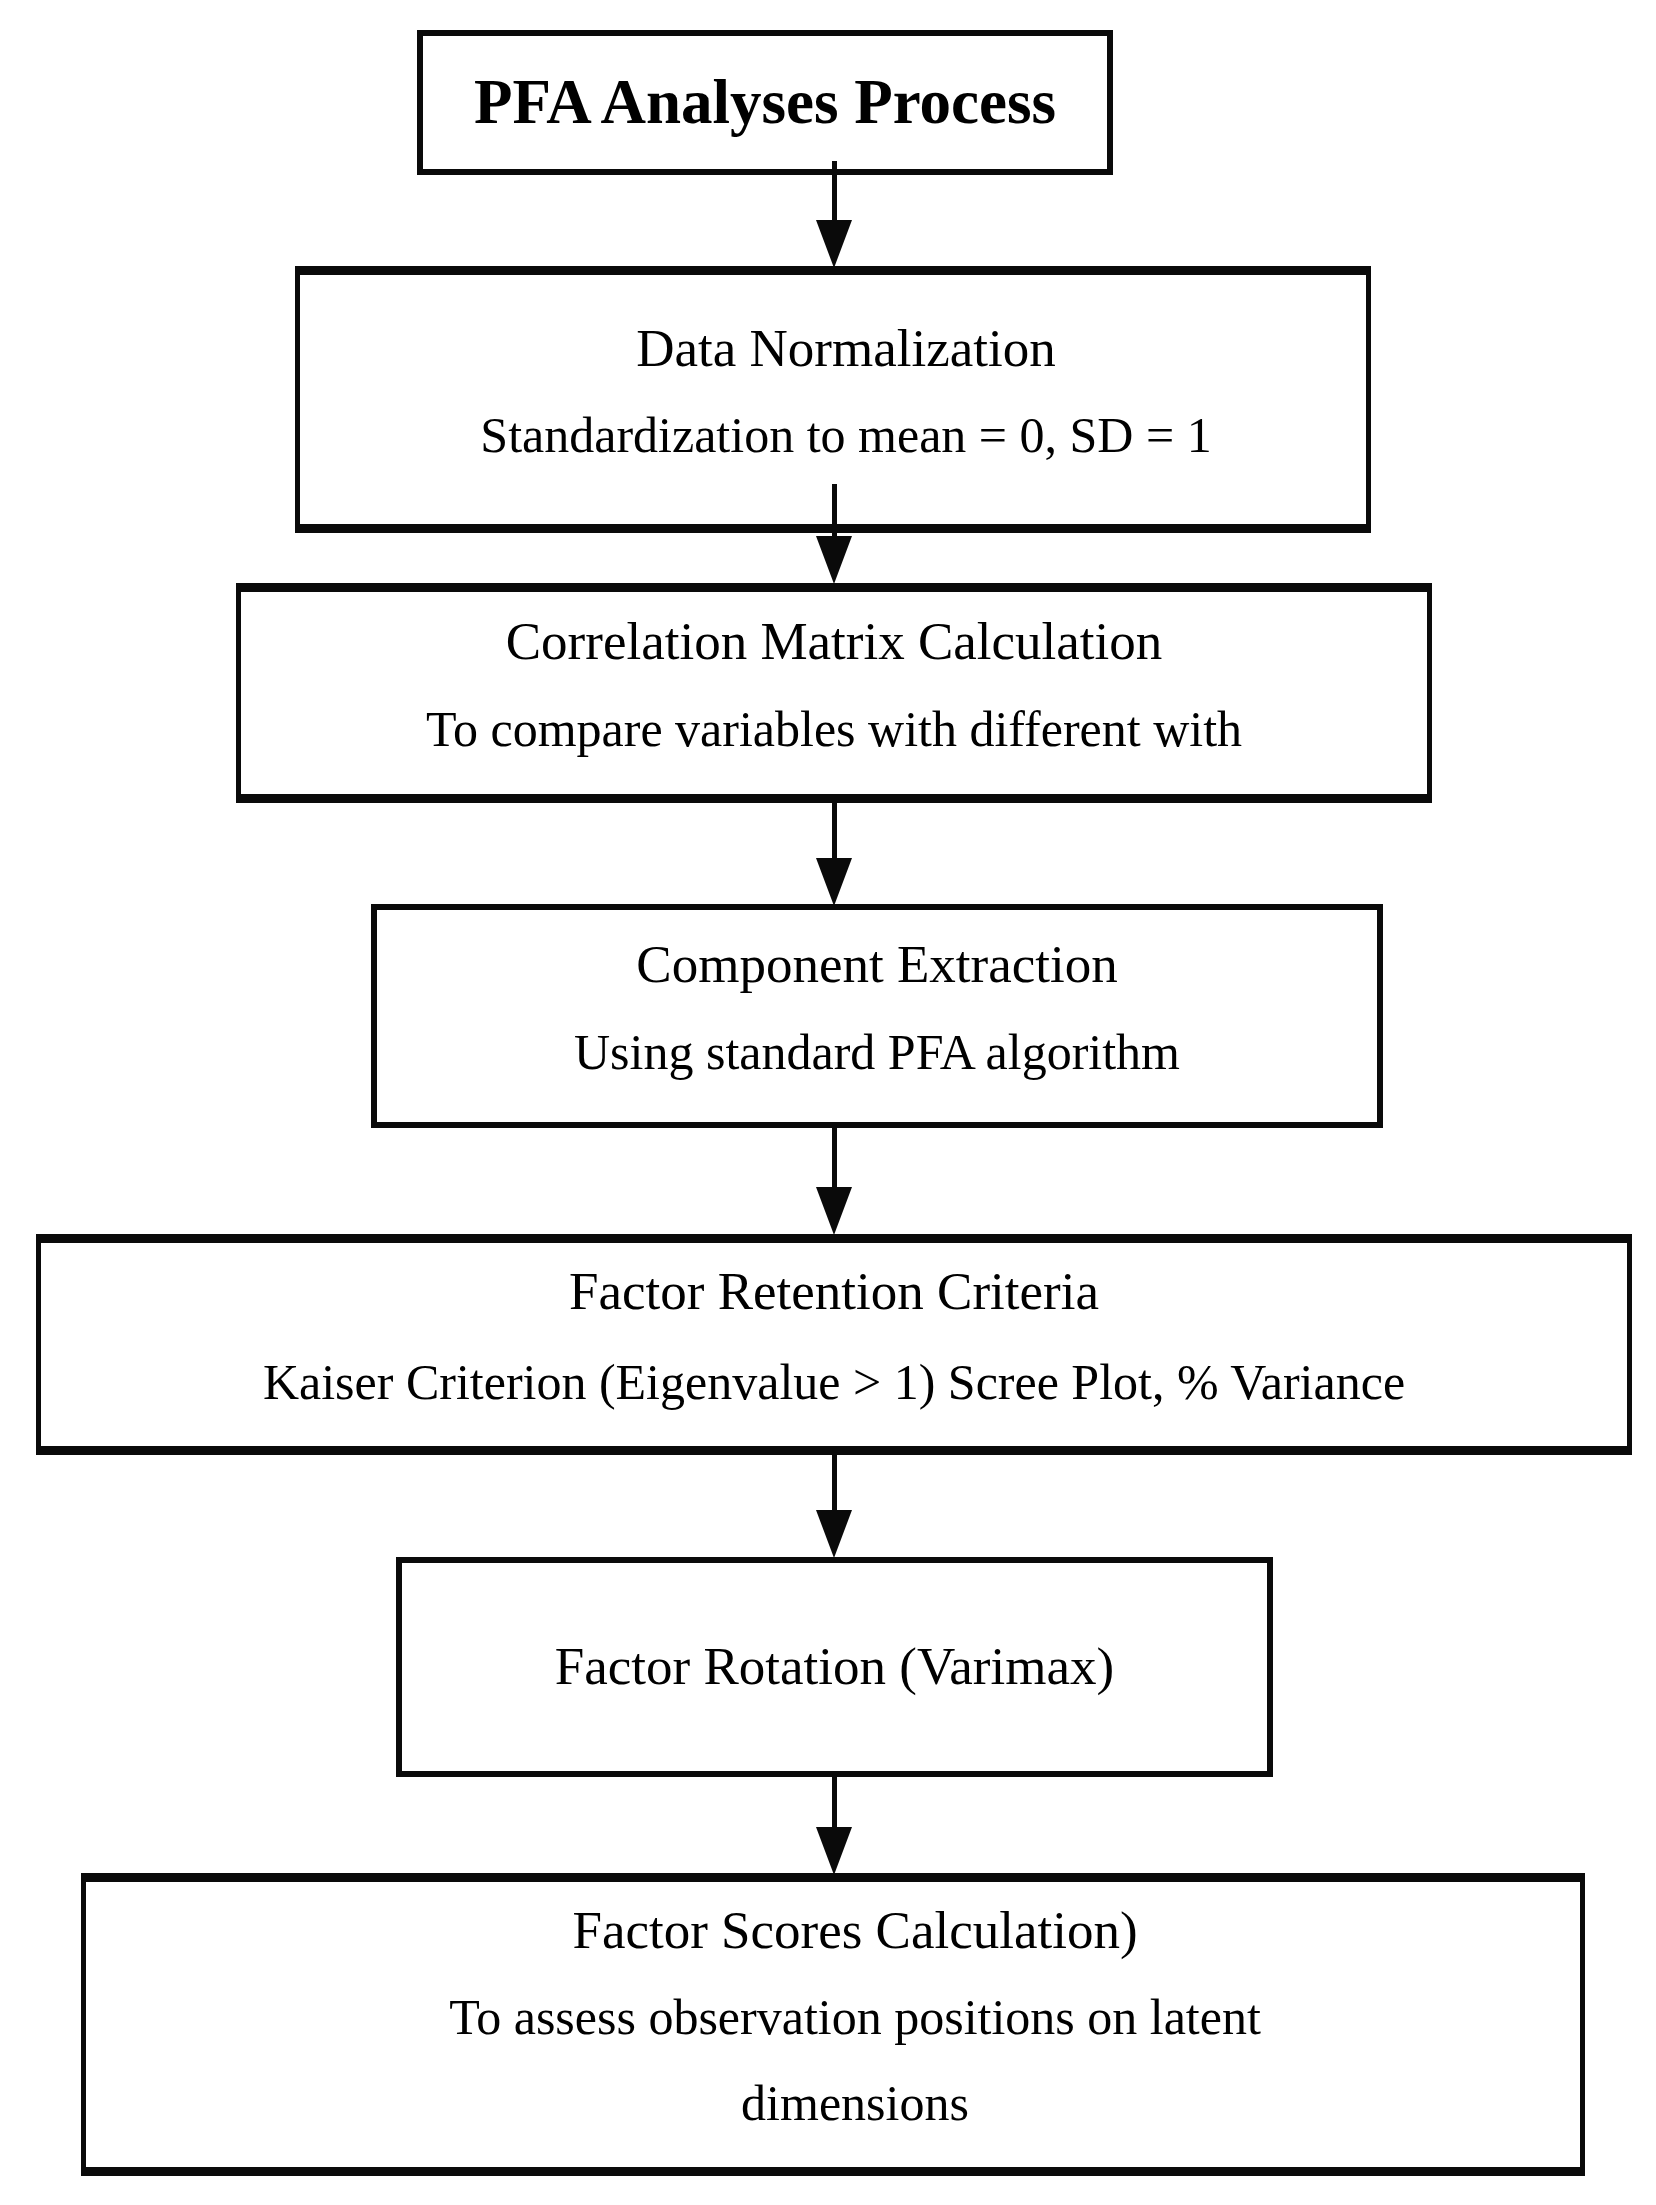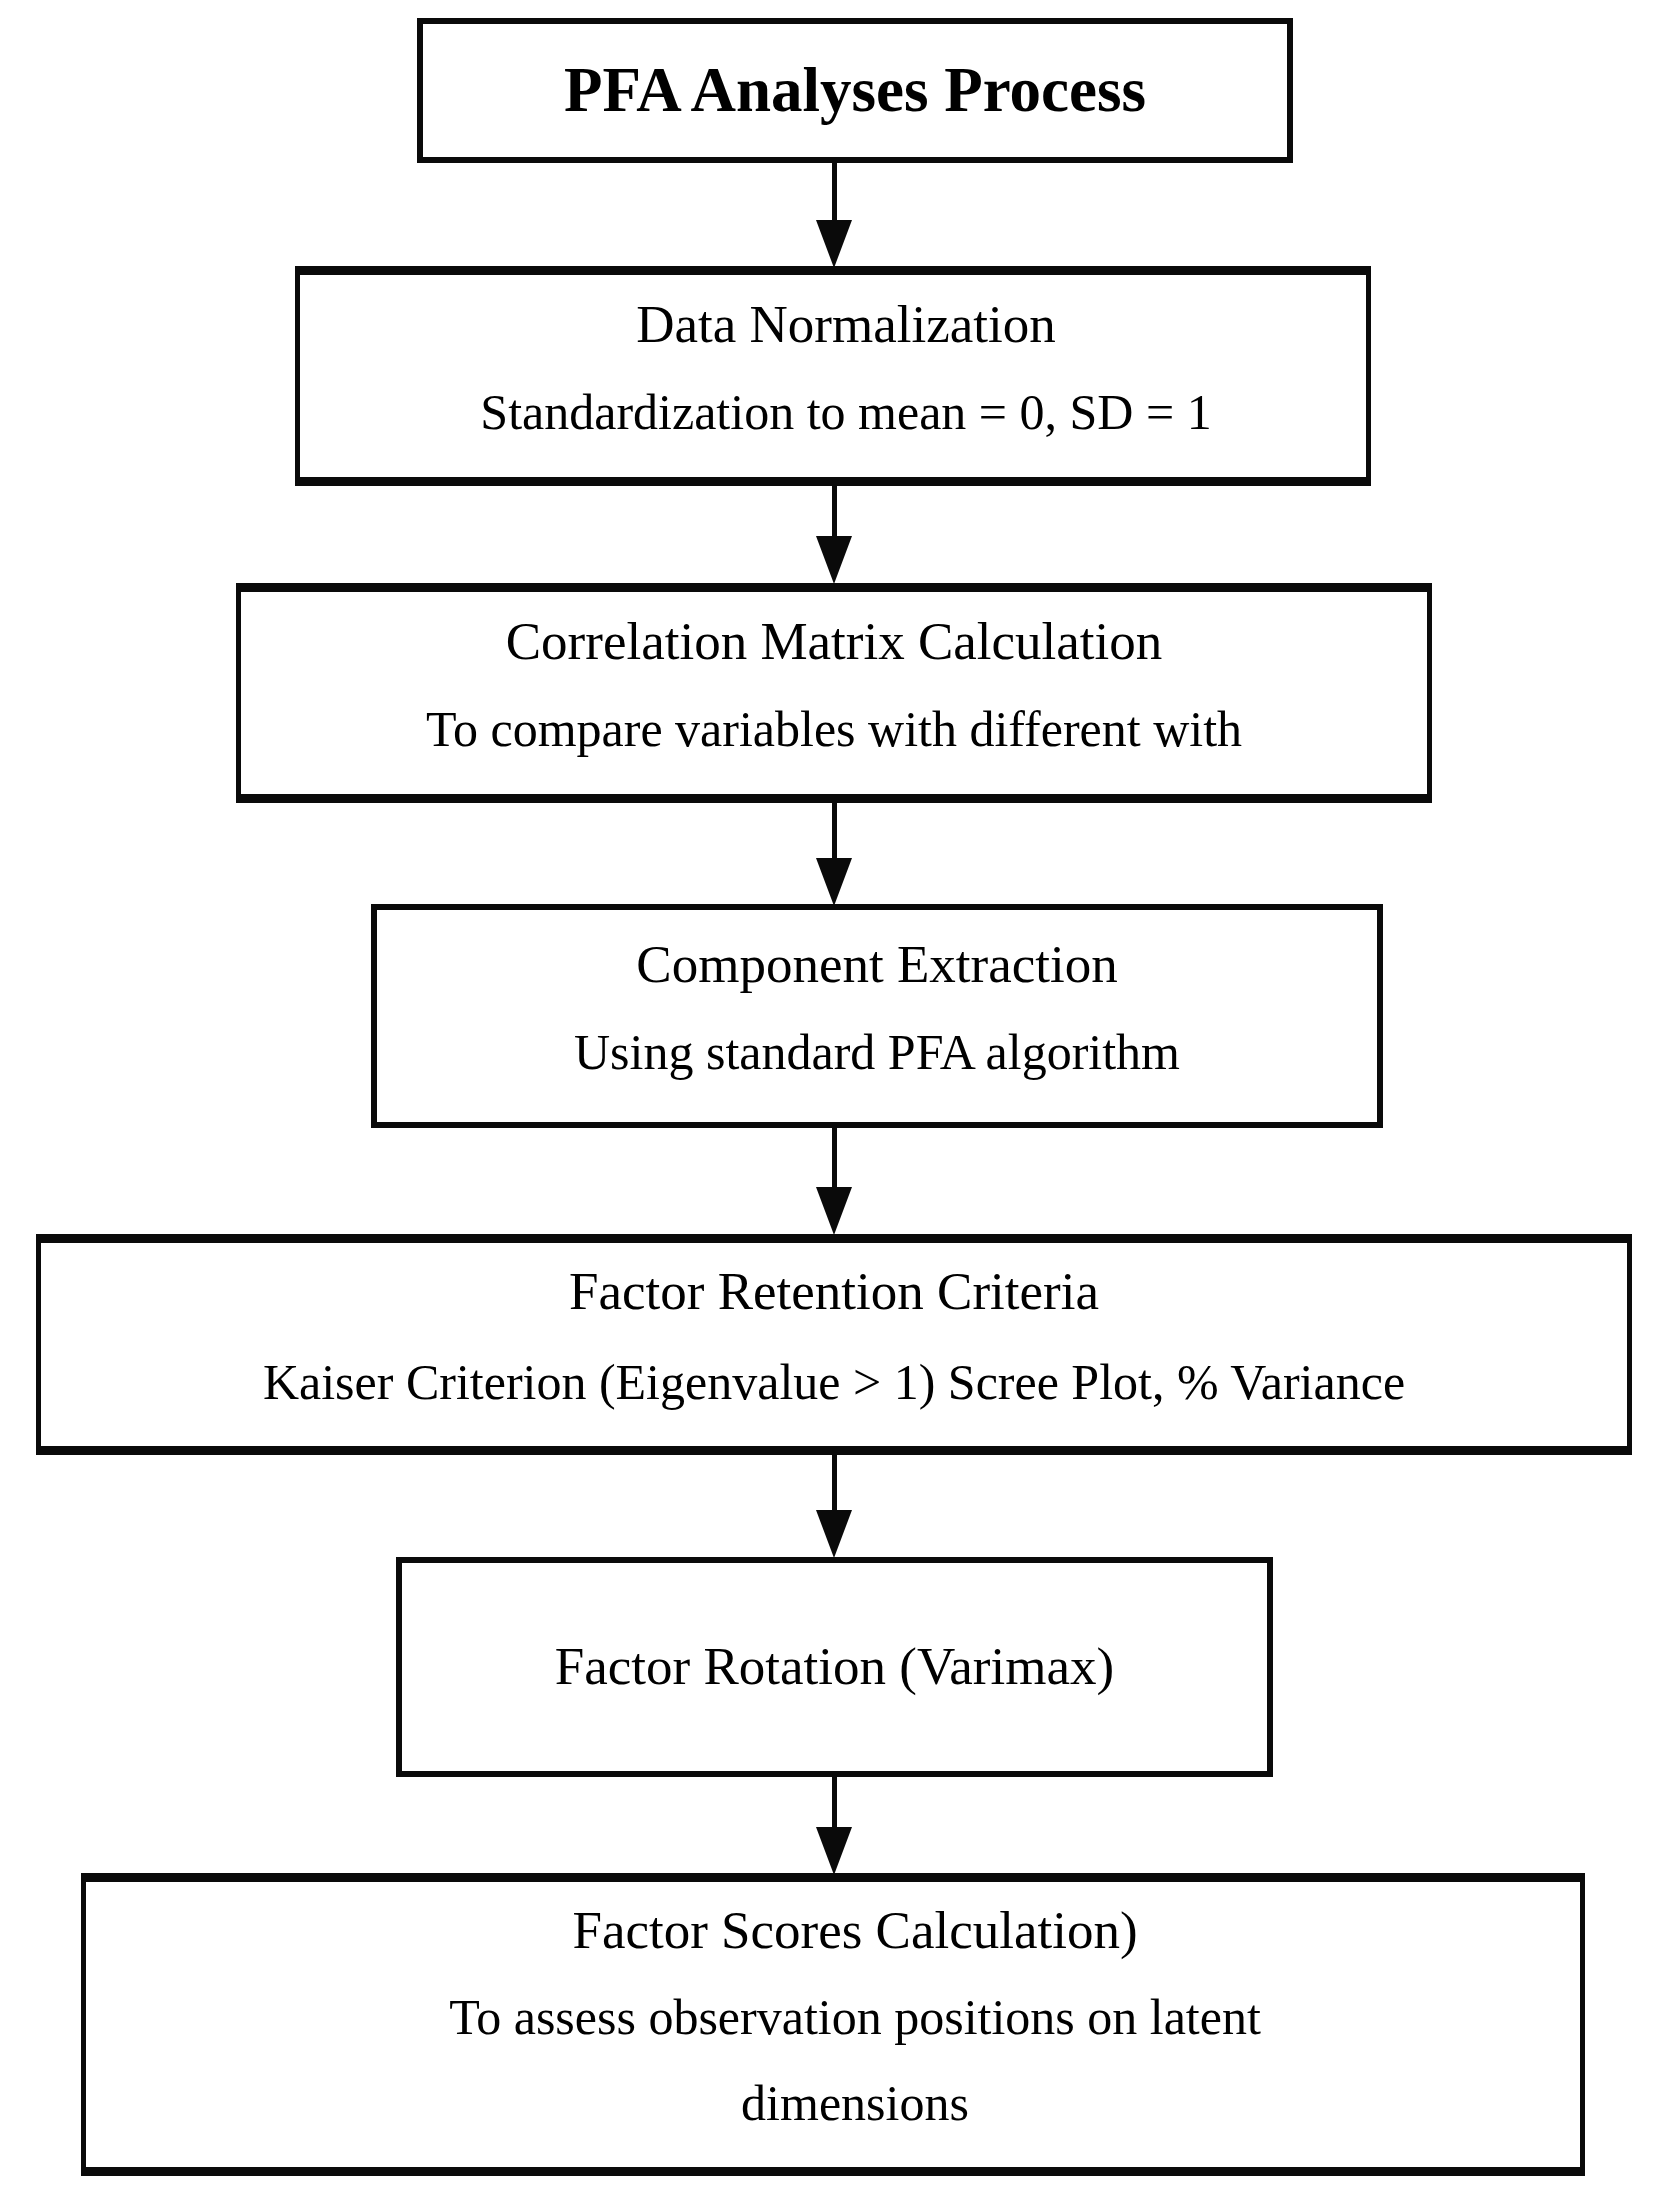--- a/index.html
+++ b/index.html
@@ -69,30 +69,30 @@
     border-left: 18.6px solid transparent;
     border-right: 18.6px solid transparent;
     border-top: 48px solid #0a0a0a;
   }
 </style>
 </head>
 <body>
 
 <div id="canvas">
 
-  <div class="flow-box" style="left:417px; top:18px; width:876px; height:145px; border-width:6.5px;text-align:right;">
+  <div class="flow-box" style="left:417px; top:30px; width:696px; height:145px; border-width:6.5px;text-align:right;">
     <div class="root-title">PFA Analyses Process</div>
   </div>
 
   <div class="arrow" style="left:816px; top:161px; height:107px;">
     <div class="shaft"></div>
     <div class="head"></div>
   </div>
 
-  <div class="flow-box thick-tb" style="left:295px; top:266px; width:1076px; height:220px;padding-left:26px;">
+  <div class="flow-box thick-tb" style="left:295px; top:266px; width:1076px; height:267px;padding-left:26px;">
     <div class="box-title">Data Normalization</div>
     <div class="box-sub">Standardization to mean = 0, SD = 1</div>
   </div>
 
   <div class="arrow" style="left:816px; top:484px; height:100px;">
     <div class="shaft"></div>
     <div class="head"></div>
   </div>
 
   <div class="flow-box thick-tb" style="left:236px; top:583px; width:1196px; height:220px;">

